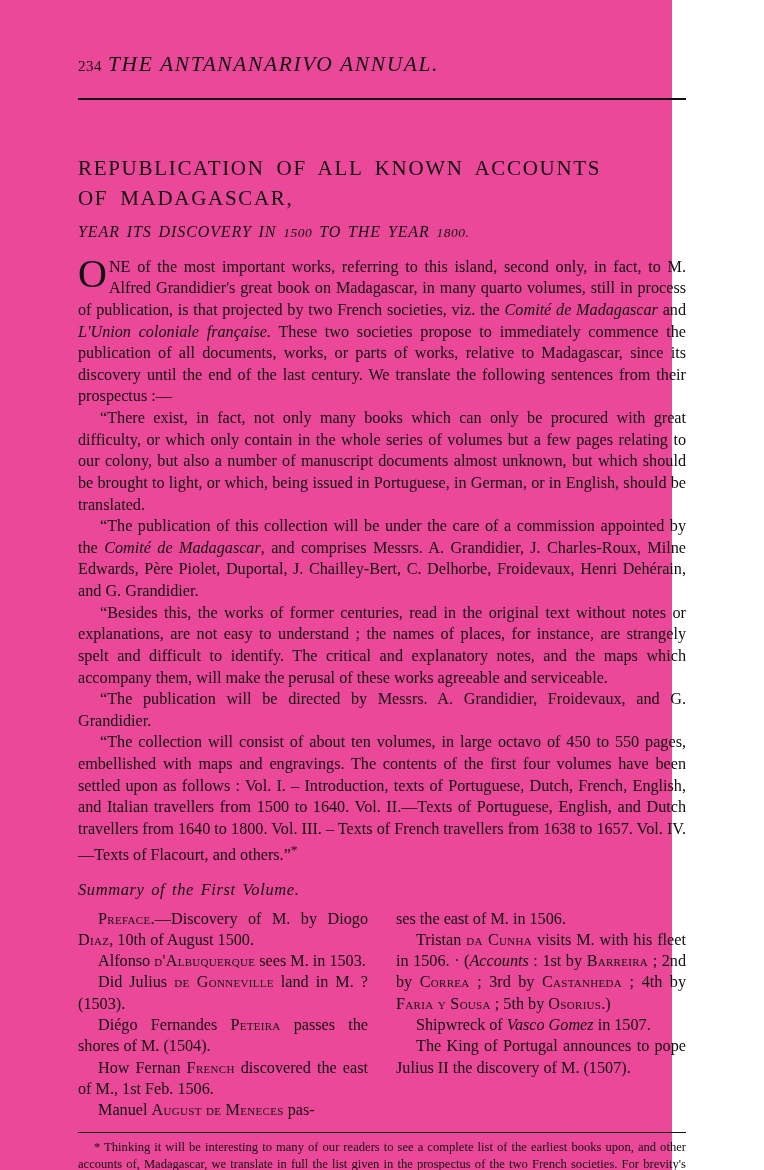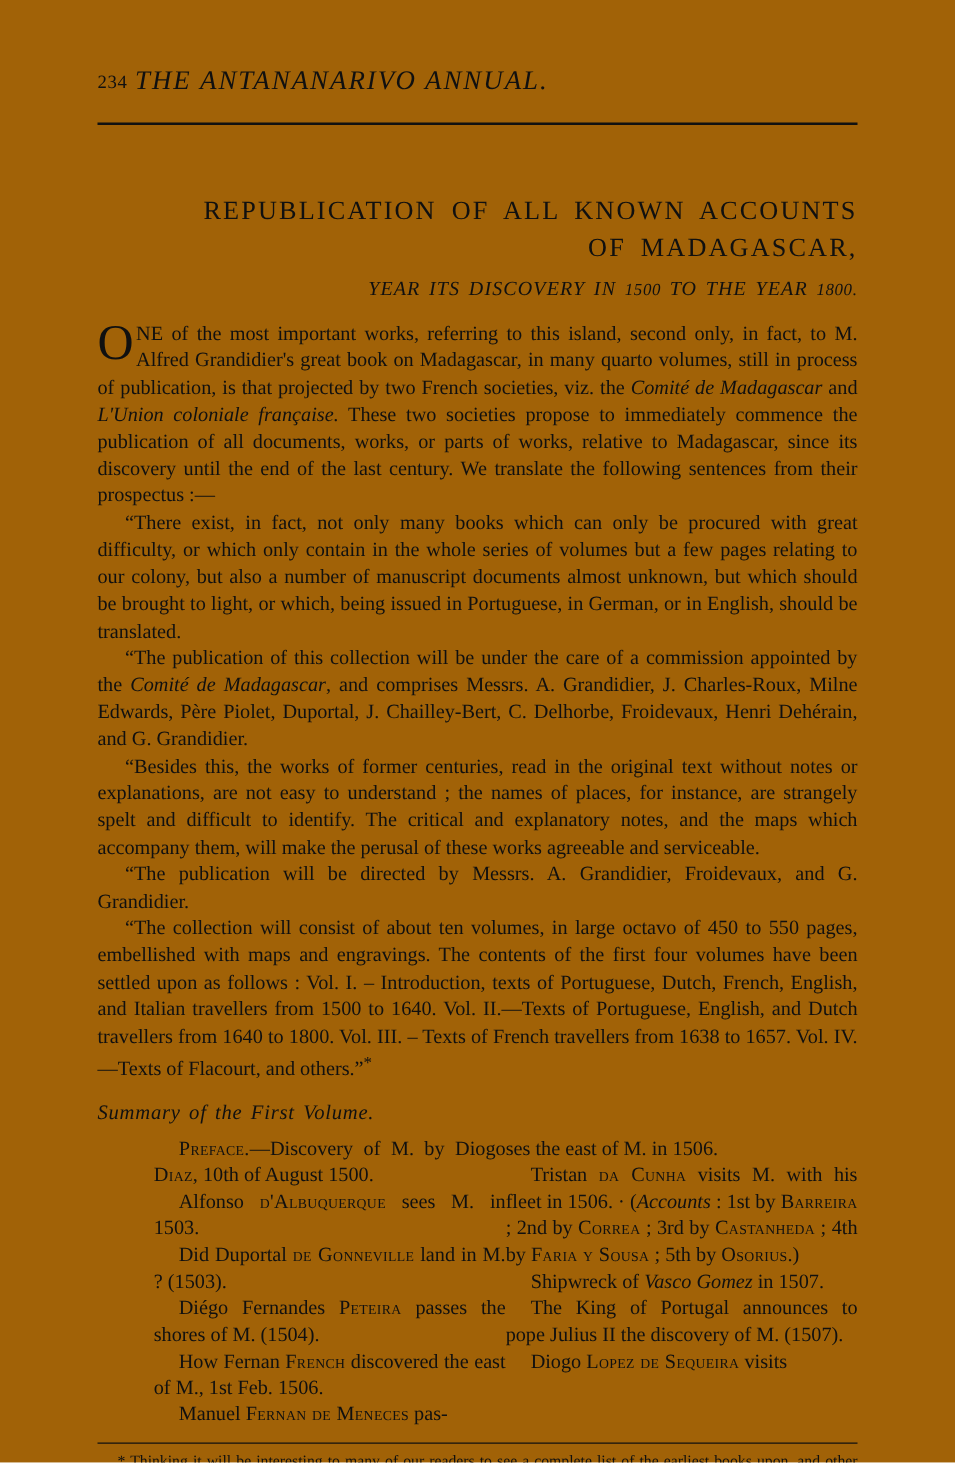--- a/index.html
+++ b/index.html
@@ -11,23 +11,23 @@
     width: 764px;
     height: 1170px;
     position: relative;
     font-family: "Liberation Serif", "DejaVu Serif", serif;
     color: #101010;
     overflow: hidden;
   }
   .page {
     position: absolute;
     left: 0; top: 0;
-    width: 764px;
+    width: 672px;
     height: 1170px;
-    background: #a16207;
+    background: #ec4899;
   }
   .content {
     position: absolute;
     left: 78px;
     top: 0;
     width: 608px;
   }
 
   
   .runhead {
@@ -57,21 +57,21 @@
     left: 0;
     top: 46px;
     width: 608px;
     height: 0;
     border-top: 2.2px solid #111;
   }
 
   
   .title-block {
     margin-top: 46px;
-    text-align: right;
+    text-align: left;
   }
   .main-title {
     font-size: 21px;
     letter-spacing: 1.7px;
     line-height: 1.42;
     word-spacing: 5px;
   }
   .subtitle {
     margin-top: 9px;
     font-style: italic;
@@ -131,21 +131,20 @@
     letter-spacing: 0.6px;
     word-spacing: 2px;
   }
 
   
   .cols {
     display: flex;
     justify-content: space-between;
     font-size: 16.2px;
     line-height: 1.315;
-    margin-left: 45px;
   }
   .col {
     width: 290px;
     text-align: justify;
   }
   .col p {
     margin: 0;
     text-indent: 20px;
   }
   .col p.noindent { text-indent: 0; }
@@ -203,31 +202,30 @@
 
       <p><span>“The collection will consist of about ten volumes, in large octavo of 450 to 550 pages, embellished with maps and engravings. The contents of the first four volumes have been settled upon as follows : Vol. I. – Introduction, texts of Portuguese, Dutch, French, English, and Italian travellers from 1500 to 1640. Vol. II.—Texts of Portuguese, English, and Dutch travellers from 1640 to 1800. Vol. III. – Texts of French travellers from 1638 to 1657. Vol. IV.—Texts of Flacourt, and others.”</span><sup>*</sup></p>
     </div>
 
     <div class="summary-head">Summary of the First Volume.</div>
 
     <div class="cols">
       <div class="col" id="col-left">
           <p><span class="sc">Preface.</span><span>—Discovery of M. by Diogo </span><span class="sc">Diaz</span><span>, 10th of August 1500.</span></p>
           <p><span>Alfonso </span><span class="sc">d'Albuquerque</span><span> sees M. in 1503.</span></p>
-          <p><span>Did Duportal </span><span class="sc">de Gonneville</span><span> land in M. ? (1503).</span></p>
+          <p><span>Did Julius </span><span class="sc">de Gonneville</span><span> land in M. ? (1503).</span></p>
           <p><span>Diégo Fernandes </span><span class="sc">Peteira</span><span> passes the shores of M. (1504).</span></p>
           <p><span>How Fernan </span><span class="sc">French</span><span> discovered the east of M., 1st Feb. 1506.</span></p>
-          <p><span>Manuel </span><span class="sc">Fernan de Meneces</span><span> pas-</span></p>
+          <p><span>Manuel </span><span class="sc">August de Meneces</span><span> pas-</span></p>
         </div>
       <div class="col" id="col-right">
           <p class="noindent"><span>ses the east of M. in 1506.</span></p>
           <p><span>Tristan </span><span class="sc">da Cunha</span><span> visits M. with his fleet in 1506. · (</span><span class="it">Accounts</span><span> : 1st by </span><span class="sc">Barreira</span><span> ; 2nd by </span><span class="sc">Correa</span><span> ; 3rd by </span><span class="sc">Castanheda</span><span> ; 4th by </span><span class="sc">Faria y Sousa</span><span> ; 5th by </span><span class="sc">Osorius</span><span>.)</span></p>
           <p><span>Shipwreck of </span><span class="it">Vasco Gomez</span><span> in 1507.</span></p>
           <p><span>The King of Portugal announces to pope Julius II the discovery of M. (1507).</span></p>
-          <p><span>Diogo </span><span class="sc">Lopez de Sequeira</span><span> visits</span></p>
         </div>
     </div>
 
     <div class="foot-rule"></div>
     <div class="footnote">
       <p><span>*</span><span> Thinking it will be interesting to many of our readers to see a complete list of the earliest books upon, and other accounts of, Madagascar, we translate in full the list given in the prospectus of the two French societies. For brevity's sake the letter M. usually substitutes the word 'Madagascar' throughout the list.—</span></p>
     </div>
 
   </div>
 </div>

